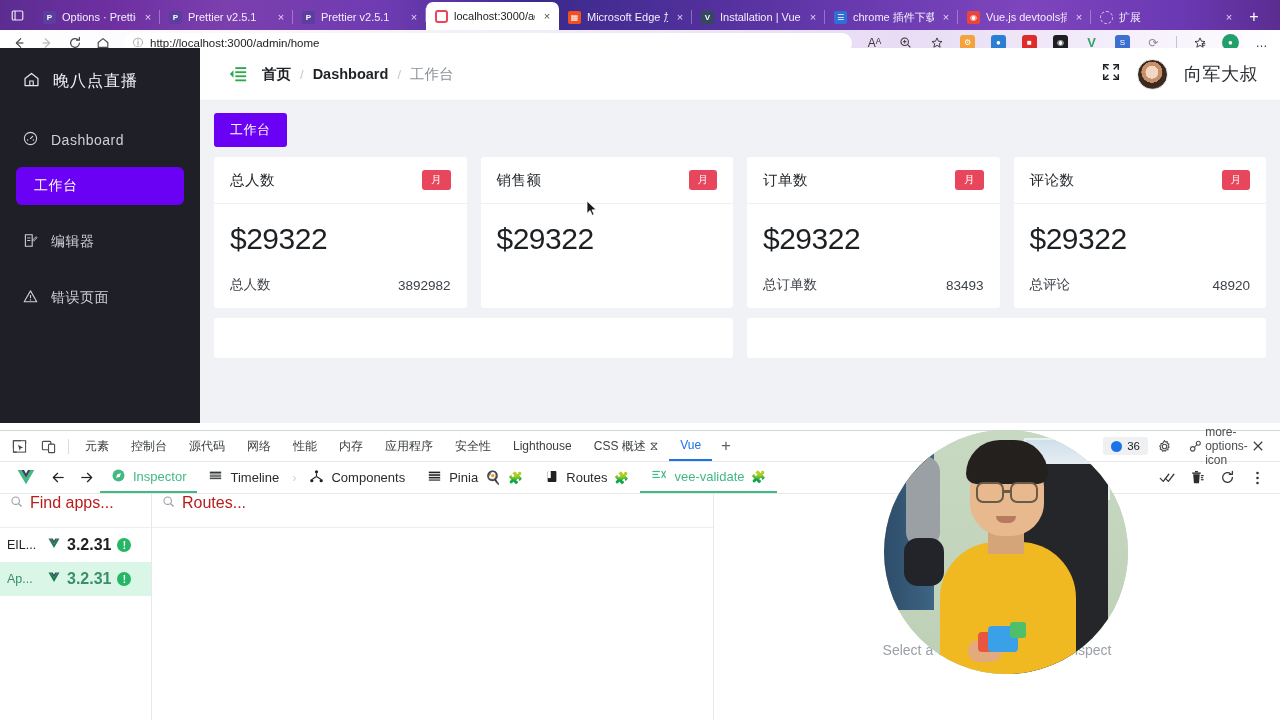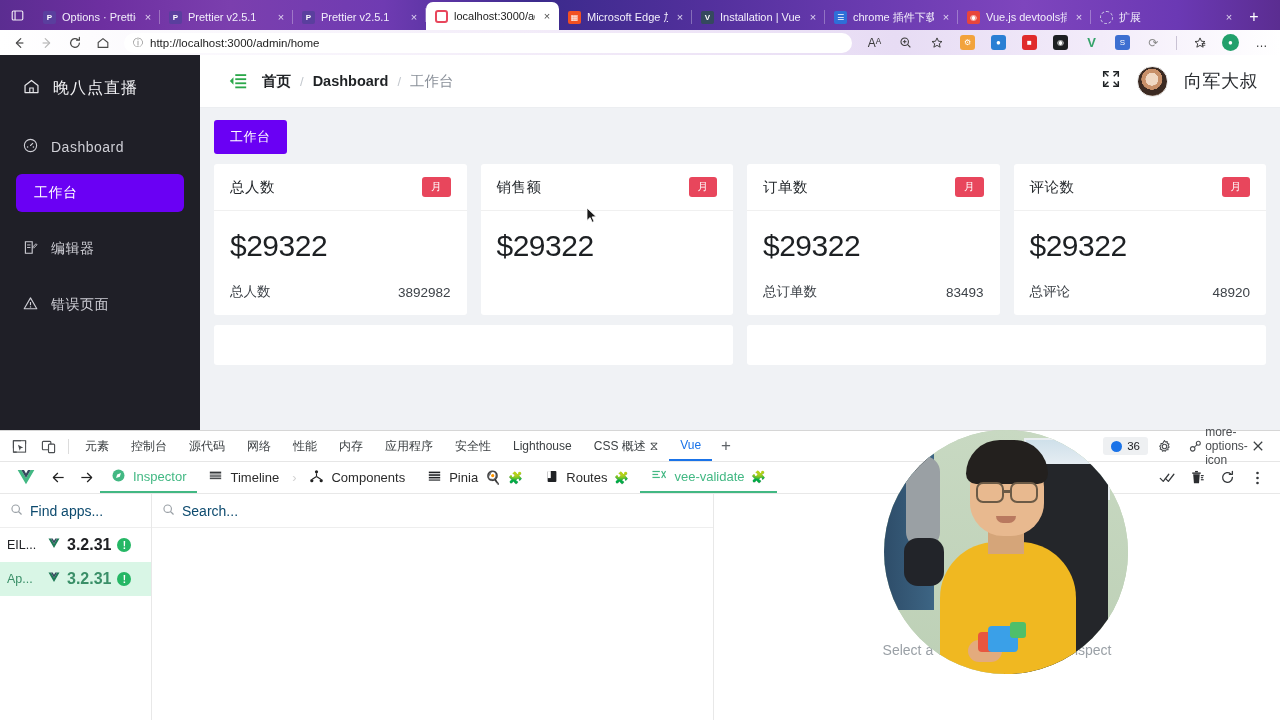--- a/index.html
+++ b/index.html
@@ -60,21 +60,21 @@
   }
   .omnibox .info-ic { color: #777; font-size: 10px; }
   .omnibox .url b { font-weight: 400; }
   .tb-right { display: flex; align-items: center; gap: 6px; margin-left: auto; }
   .tb-icon { width: 25px; height: 22px; display: flex; align-items: center; justify-content: center; color: #3a3a3a; font-size: 12px; }
   .ext-dot { width: 15px; height: 15px; border-radius: 3px; display:flex;align-items:center;justify-content:center;font-size:8px;color:#fff; }
   .tb-sep { width: 1px; height: 14px; background: #c9c2d4; margin: 0 4px; }
   .profile-av { width: 17px; height: 17px; border-radius: 50%; background: #22a06b; display:flex;align-items:center;justify-content:center;color:#fff;font-size:8px; }
 
   
-  #page { position: absolute; left: 0; top: 55px; width: 1280px; height: 375px; background: #14532d; overflow: hidden; }
+  #page { position: absolute; left: 0; top: 48px; width: 1280px; height: 375px; background: #14532d; overflow: hidden; }
 
   .app-sidebar {
     position: absolute; left: 0; top: 0; width: 200px; height: 375px;
     background: #1f1f27; color: #e6e6ea;
   }
   .brand { display: flex; align-items: center; gap: 12px; padding: 22px 0 0 22px; }
   .brand-text { font-size: 16px; letter-spacing: 1px; color: #f2f2f5; }
   .menu { margin-top: 28px; }
   .menu-item { display: flex; align-items: center; gap: 12px; padding: 9px 22px; font-size: 14px; color: #cfcfd6; }
   .menu-item .mi-label { letter-spacing: .5px; }
@@ -144,22 +144,22 @@
   .vt-item { display: flex; align-items: center; gap: 7px; padding: 0 11px; height: 31px; font-size: 13px; color: #2b2b2b; }
   .vt-item.active { color: #42b883; border-bottom: 2px solid #42b883; }
   .vt-nav { width: 28px; height: 28px; display:flex;align-items:center;justify-content:center; color:#222; }
   .vt-chev { color: #d3d3d3; font-size: 13px; padding: 0 2px; }
   .puzzle { color: #cfd6d2; font-size: 12px; }
   .vt-right { margin-left: auto; display:flex; align-items:center; gap: 4px; padding-right: 10px; }
   .vt-ric { width: 26px; height: 26px; display:flex;align-items:center;justify-content:center; color:#35383b; }
 
   .vue-body { display: flex; height: 226px; }
   .apps-pane { width: 152px; border-right: 1px solid #e8e8e8; }
-  .pane-search { height: 34px; display: flex; align-items: center; gap: 7px; padding: 0 10px;
-                 border-bottom: 1px solid #eee; color: #0c4a6e; font-size: 14px; }
+  .pane-search { height: 34px; display: flex; gap: 7px; padding: 0 10px;
+                 border-bottom: 1px solid #eee; color: #b91c1c; font-size: 16px; }
   .app-row { display: flex; align-items: center; gap: 6px; padding: 8px 7px; font-size: 12.5px; color: #202124; }
   .app-row.selected { background: #d9f6e6; color: #3a8f68; }
   .app-name { width: 34px; overflow: hidden; white-space: nowrap; }
   .app-ver { font-weight: 700; font-size: 16px; }
   .warn-badge { width: 14px; height: 14px; border-radius: 50%; background: #25b765;
                 color: #fff; font-size: 10px; font-weight: bold; display:flex;align-items:center;justify-content:center; }
   .tree-pane { flex: 1 1 auto; position: relative; border-right: 1px solid #e8e8e8; }
   .detail-pane { width: 566px; position: relative; background: #fff; }
   .empty-hint { position: absolute; left: 0; right: 0; top: 148px; text-align: center; color: #9aa0a6; font-size: 14px; }
 
@@ -707,21 +707,21 @@
     </div>
 
     <div class="tree-pane">
       <div class="pane-search">
         <span>
           <svg width="13" height="13" viewBox="0 0 16 16">
               <circle cx="7" cy="7" r="4.6" fill="none" stroke="#9aa0a6" stroke-width="1.4"></circle>
               <line x1="10.4" y1="10.4" x2="14.2" y2="14.2" stroke="#9aa0a6" stroke-width="1.5"></line>
             </svg>
         </span>
-        <span>Search...</span>
+        <span>Routes...</span>
       </div>
     </div>
 
     <div class="detail-pane">
       <div class="empty-hint">Select a vee-validate node to inspect</div>
     </div>
   </div>
 </div>
 
 <div class="webcam">

